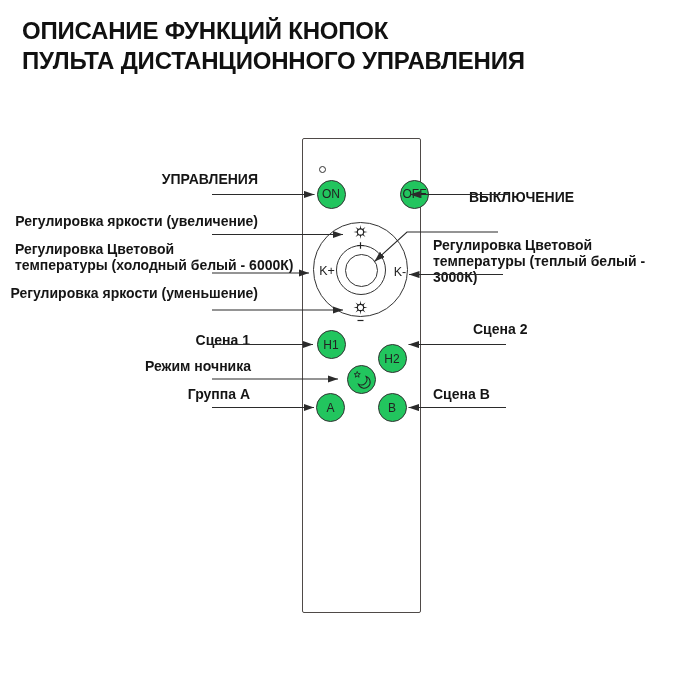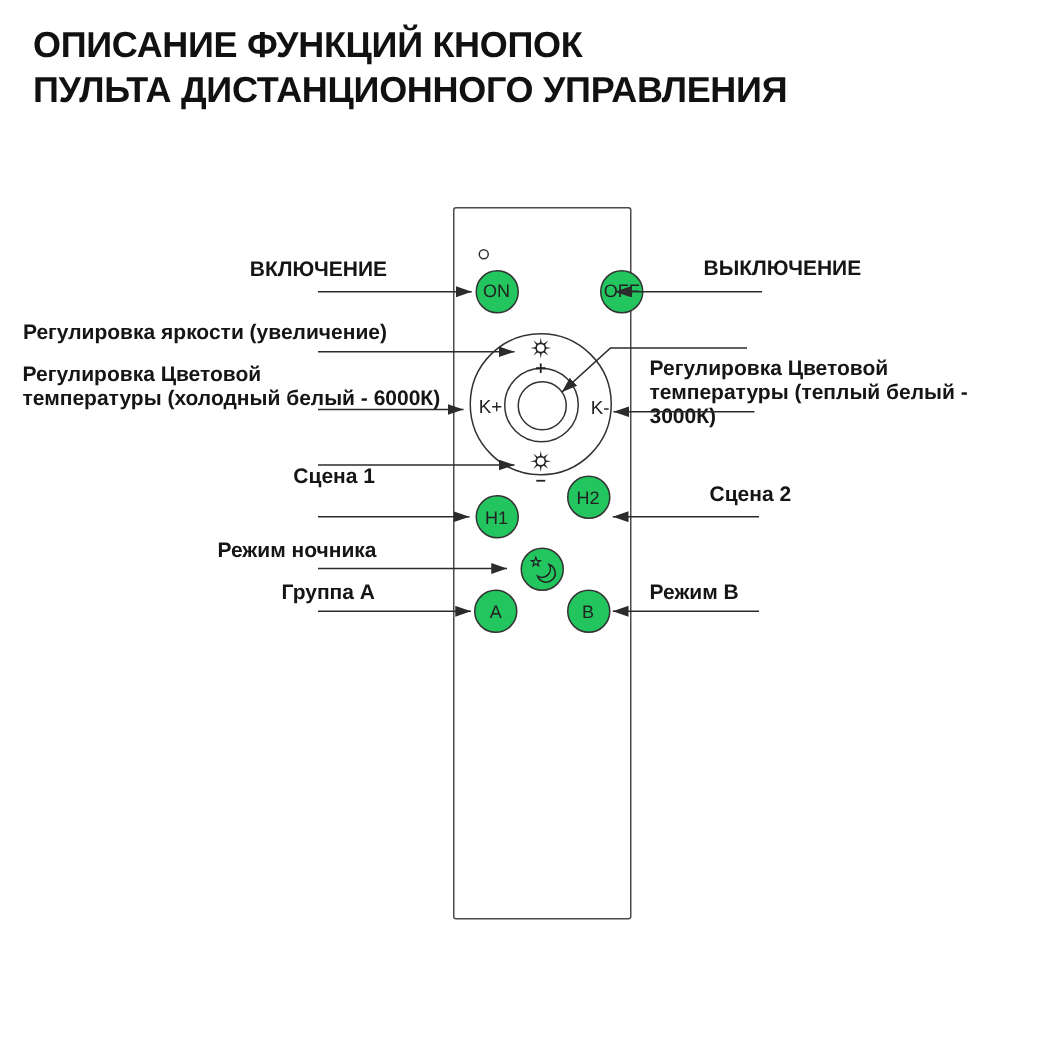--- a/index.html
+++ b/index.html
@@ -34,45 +34,46 @@
   <div class="btn" style="left:316.5px;top:179.5px;width:29px;height:29px;">ON</div>
   <div class="btn" style="left:400px;top:179.5px;width:29px;height:29px;font-size:12px;">OFF</div>
 
   <div class="circle" style="left:313px;top:222px;width:95px;height:95px;"></div>
   <div class="circle" style="left:336px;top:245px;width:50px;height:50px;"></div>
   <div class="circle" style="left:344.5px;top:253.5px;width:33px;height:33px;"></div>
   <span class="ktxt" style="left:315px;top:264px;">K+</span>
   <span class="ktxt" style="left:388px;top:265px;">K-</span>
 
   <div class="btn" style="left:316.5px;top:330px;width:29px;height:29px;">H1</div>
-  <div class="btn" style="left:377.5px;top:317px;width:29px;height:29px;">H2</div>
+  <div class="btn" style="left:377.5px;top:344px;width:29px;height:29px;">H2</div>
 
   <div class="btn" style="left:346.5px;top:364.5px;width:29px;height:29px;">
     <svg width="29" height="29" viewBox="-14.5 -14.5 29 29">
       <polygon points="0,-3.8 0.94,-1.29 3.61,-1.17 1.52,0.49 2.23,3.07 0,1.6 -2.23,3.07 -1.52,0.49 -3.61,-1.17 -0.94,-1.29" transform="translate(-4.6,-5.2) scale(0.9)" fill="none" stroke="#222" stroke-width="1"></polygon>
       <path d="M3.11 -5.15 A6.5 6.5 0 1 1 -5.15 3.11 A6 6 0 0 0 3.11 -5.15 Z" transform="translate(1.8,1.8)" fill="none" stroke="#222" stroke-width="1.1"></path>
     </svg>
   </div>
 
   <div class="btn" style="left:316px;top:393px;width:29px;height:29px;">A</div>
   <div class="btn" style="left:377.5px;top:393px;width:29px;height:29px;">B</div>
 
-  <div class="lbl" style="right:410px;top:171px;">ВКЛЮЧЕНИЕ</div>
+  <div class="lbl" style="right:410px;top:171px;">УПРАВЛЕНИЯ</div>
   <div class="lbl" style="right:410px;top:213px;">Регулировка яркости (увеличение)</div>
   <div class="lbl pre" style="left:15px;top:241px;">Регулировка Цветовой
 температуры (холодный белый - 6000К)</div>
-  <div class="lbl" style="right:418px;top:309px;">Сцена 1</div>
+  <div class="lbl" style="right:410px;top:285px;">Регулировка яркости (уменьшение)</div>
+  <div class="lbl" style="right:418px;top:332px;">Сцена 1</div>
   <div class="lbl" style="right:417px;top:358px;">Режим ночника</div>
   <div class="lbl" style="right:418px;top:386px;">Группа А</div>
 
-  <div class="lbl" style="left:433px;top:170px;padding-left:36px;">ВЫКЛЮЧЕНИЕ</div>
+  <div class="lbl" style="left:433px;top:189px;padding-left:36px;">ВЫКЛЮЧЕНИЕ</div>
   <div class="lbl pre" style="left:433px;top:237px;">Регулировка Цветовой
 температуры (теплый белый - 3000К)</div>
   <div class="lbl" style="left:433px;top:321px;margin-left:40px;">Сцена 2</div>
-  <div class="lbl" style="left:433px;top:386px;">Режим В</div>
+  <div class="lbl" style="left:433px;top:386px;">Сцена В</div>
 
   <svg class="overlay">
     <defs>
       <marker id="arr" markerUnits="userSpaceOnUse" markerWidth="12" markerHeight="9" refX="10.5" refY="3.6" orient="auto">
         <path d="M0,0 L10.5,3.6 L0,7.2 Z" fill="#2b2b2b"></path>
       </marker>
     </defs>
 
     <g stroke="#2b2b2b" stroke-width="1.1" fill="none">
 

